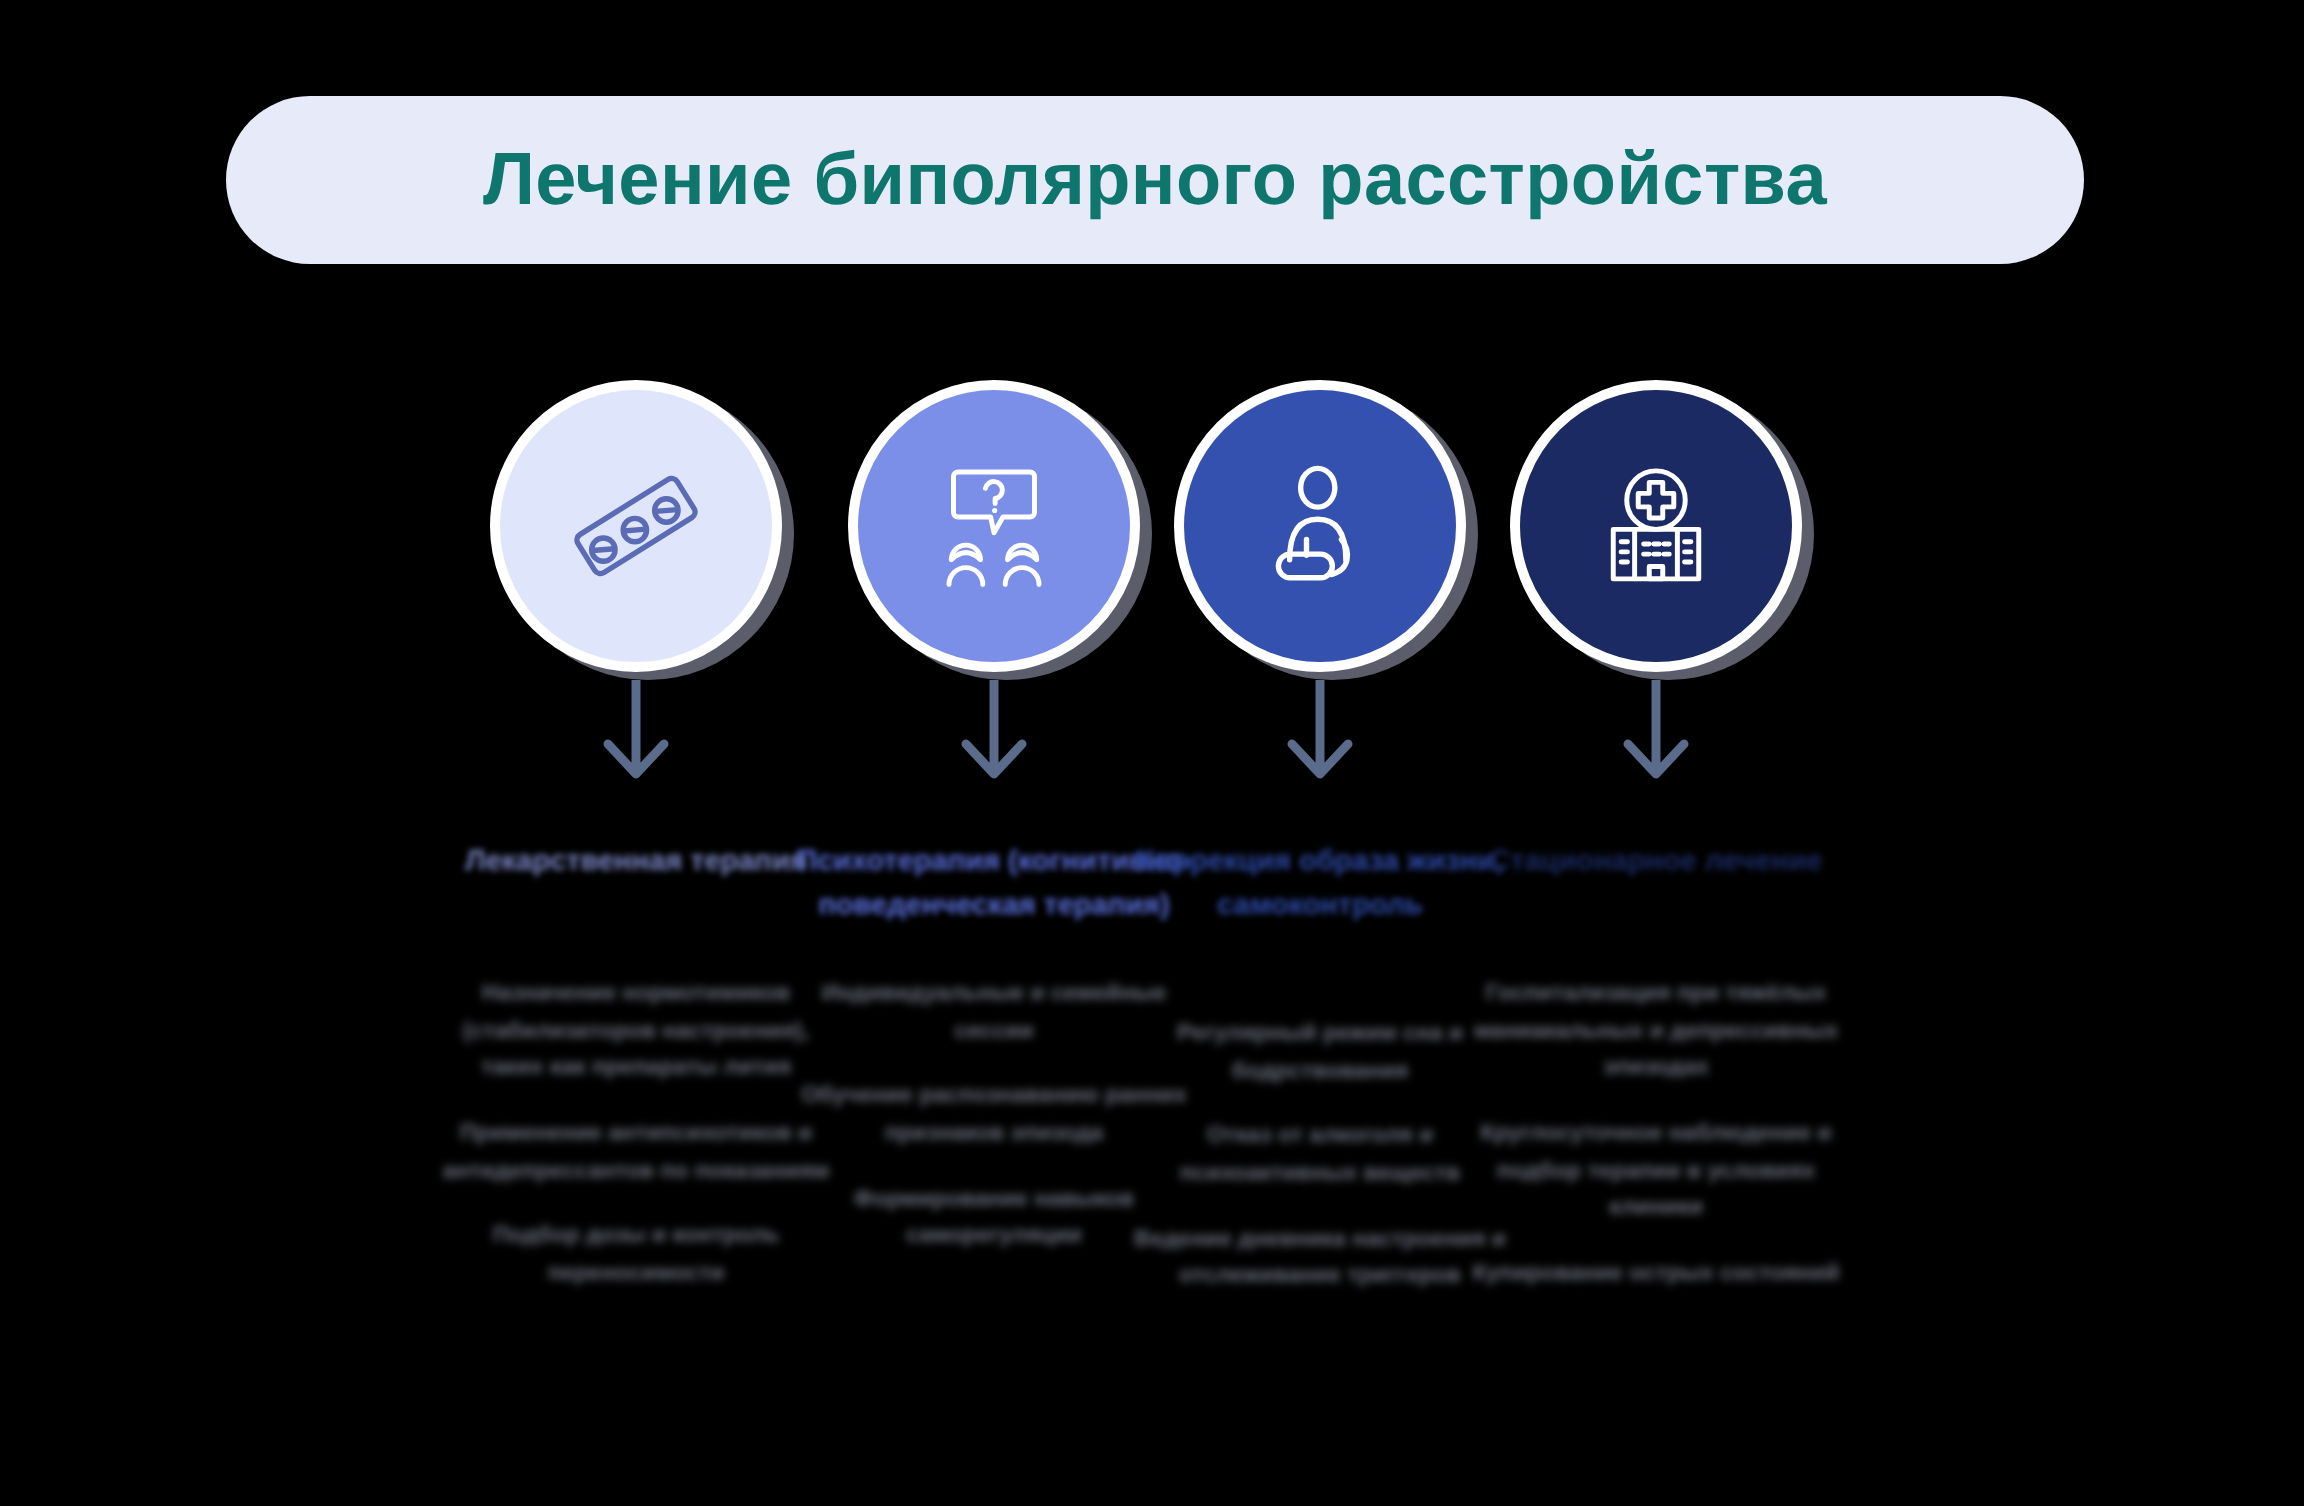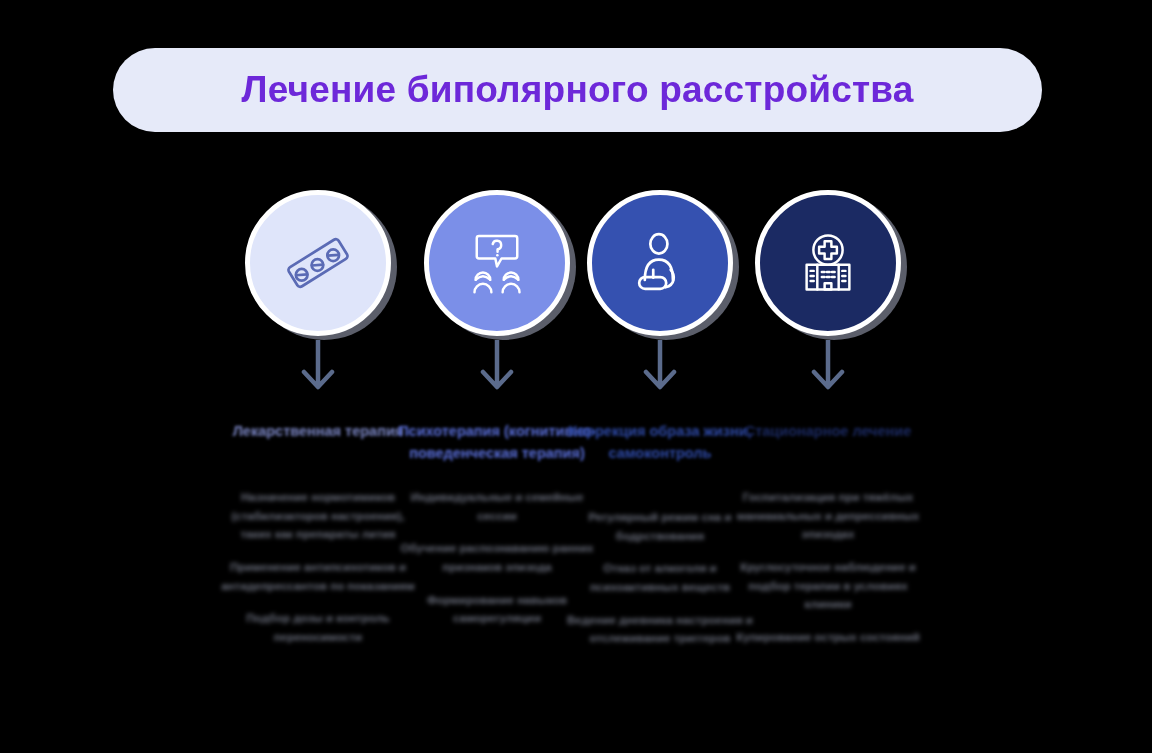--- a/index.html
+++ b/index.html
@@ -70,21 +70,21 @@
 
   #col-0 .col-body{top:308px;}
   #col-1 .col-body{top:308px;}
   #col-2 .col-body{top:328px;}
   #col-3 .col-body{top:308px;}
 </style>
 </head>
 <body style="background: rgb(0, 0, 0);">
 
 <div id="title-banner" style="background: rgb(230, 234, 249);">
-  <div id="title-text" style="color: #6d28d9;">Лечение биполярного расстройства</div>
+  <div id="title-text" style="color: #0f766e;">Лечение биполярного расстройства</div>
 </div>
 
 <div id="columns">
 
   <div class="col" id="col-0">
     <div class="circle-wrap">
       <div class="circle-shadow"></div>
       <div class="circle" id="circle-0" style="background: rgb(223, 229, 250);">
         <svg viewBox="0 0 64 64" fill="none">
           <g stroke="#5b6bb5" stroke-width="2.4" stroke-linejoin="round" stroke-linecap="round">

